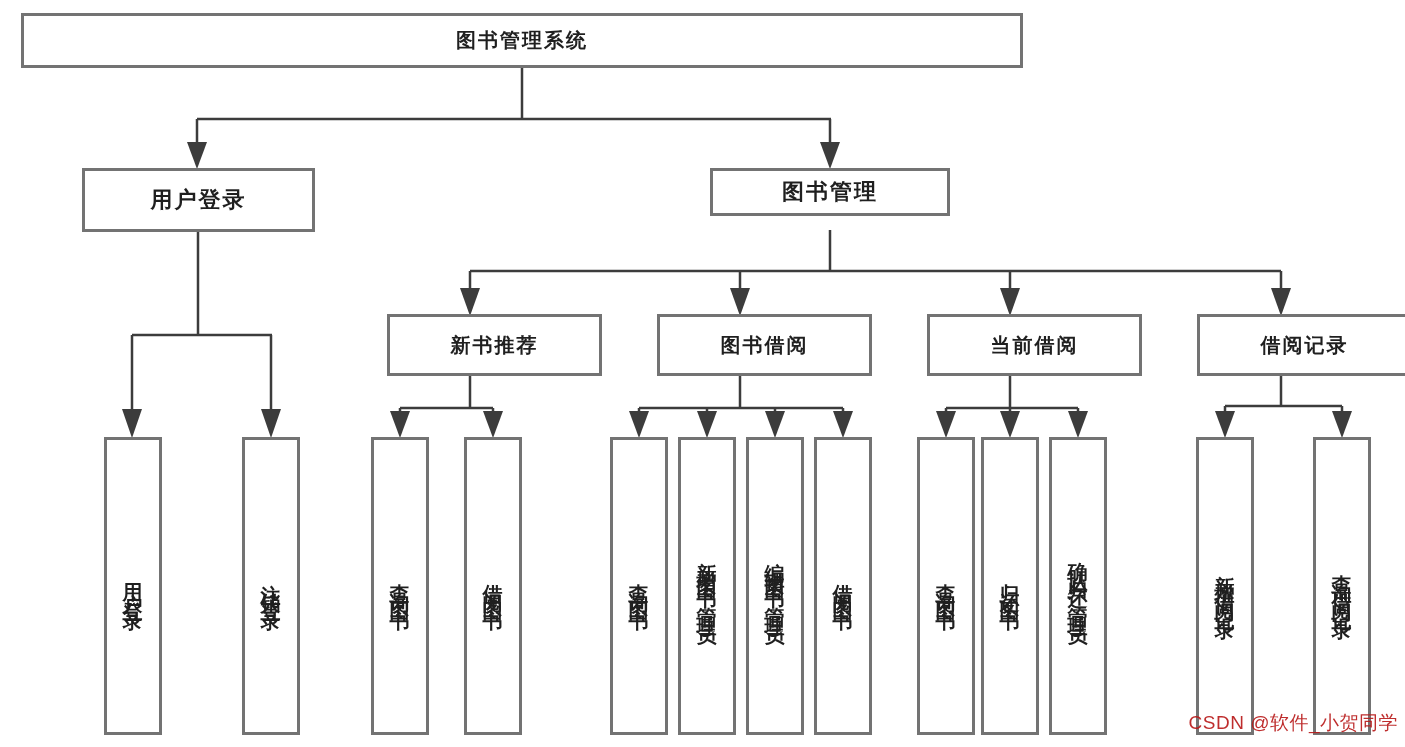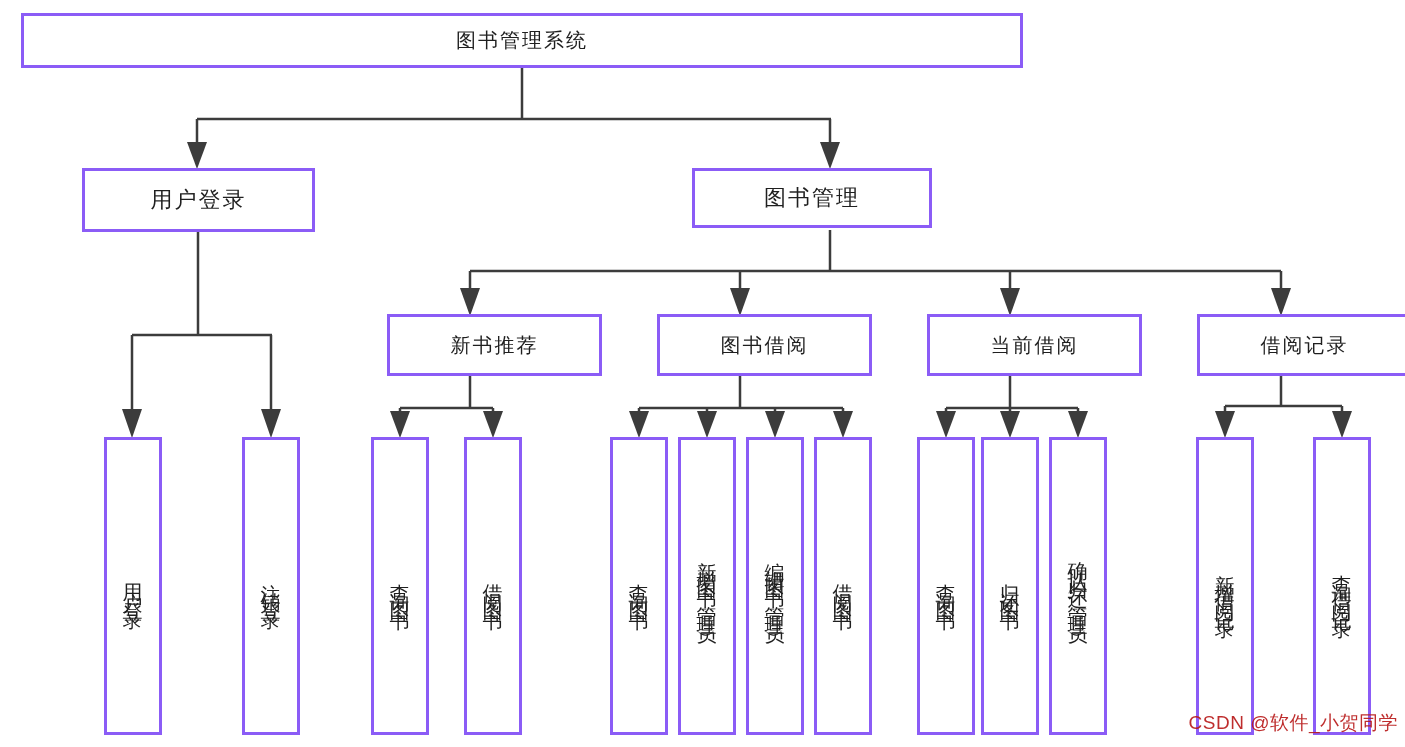--- a/index.html
+++ b/index.html
@@ -20,26 +20,27 @@
     left: 0;
     top: 0;
     width: 1405px;
     height: 747px;
     pointer-events: none;
   }
   .node {
     position: absolute;
     box-sizing: border-box;
     background: #ffffff;
-    border: 3px solid #8b5cf6;
+    border: 3px solid #737373;
     display: flex;
     align-items: center;
     justify-content: center;
     color: #1f1f1f;
     text-align: center;
+    font-weight: bold;
   }
   .node .lbl {
     display: block;
     letter-spacing: 2px;
     white-space: nowrap;
   }
   .root-node   { font-size: 20px; }
   .l1-node     { font-size: 22px; }
   .l2-node     { font-size: 20px; margin-left: 24px; }
   .leaf-node {
@@ -114,21 +115,21 @@
     </g>
   </svg>
 
   <div class="node root-node" style="left:21px; top:13px; width:1002px; height:55px;">
     <span class="lbl">图书管理系统</span>
   </div>
 
   <div class="node l1-node" style="left:82px; top:168px; width:233px; height:64px;">
     <span class="lbl">用户登录</span>
   </div>
-  <div class="node l1-node" style="left:692px; top:168px; width:240px; height:60px;">
+  <div class="node l1-node" style="left:710px; top:168px; width:240px; height:48px;">
     <span class="lbl">图书管理</span>
   </div>
 
   <div class="node l2-node" style="left:363px; top:314px; width:215px; height:62px;">
     <span class="lbl">新书推荐</span>
   </div>
   <div class="node l2-node" style="left:633px; top:314px; width:215px; height:62px;">
     <span class="lbl">图书借阅</span>
   </div>
   <div class="node l2-node" style="left:903px; top:314px; width:215px; height:62px;">

